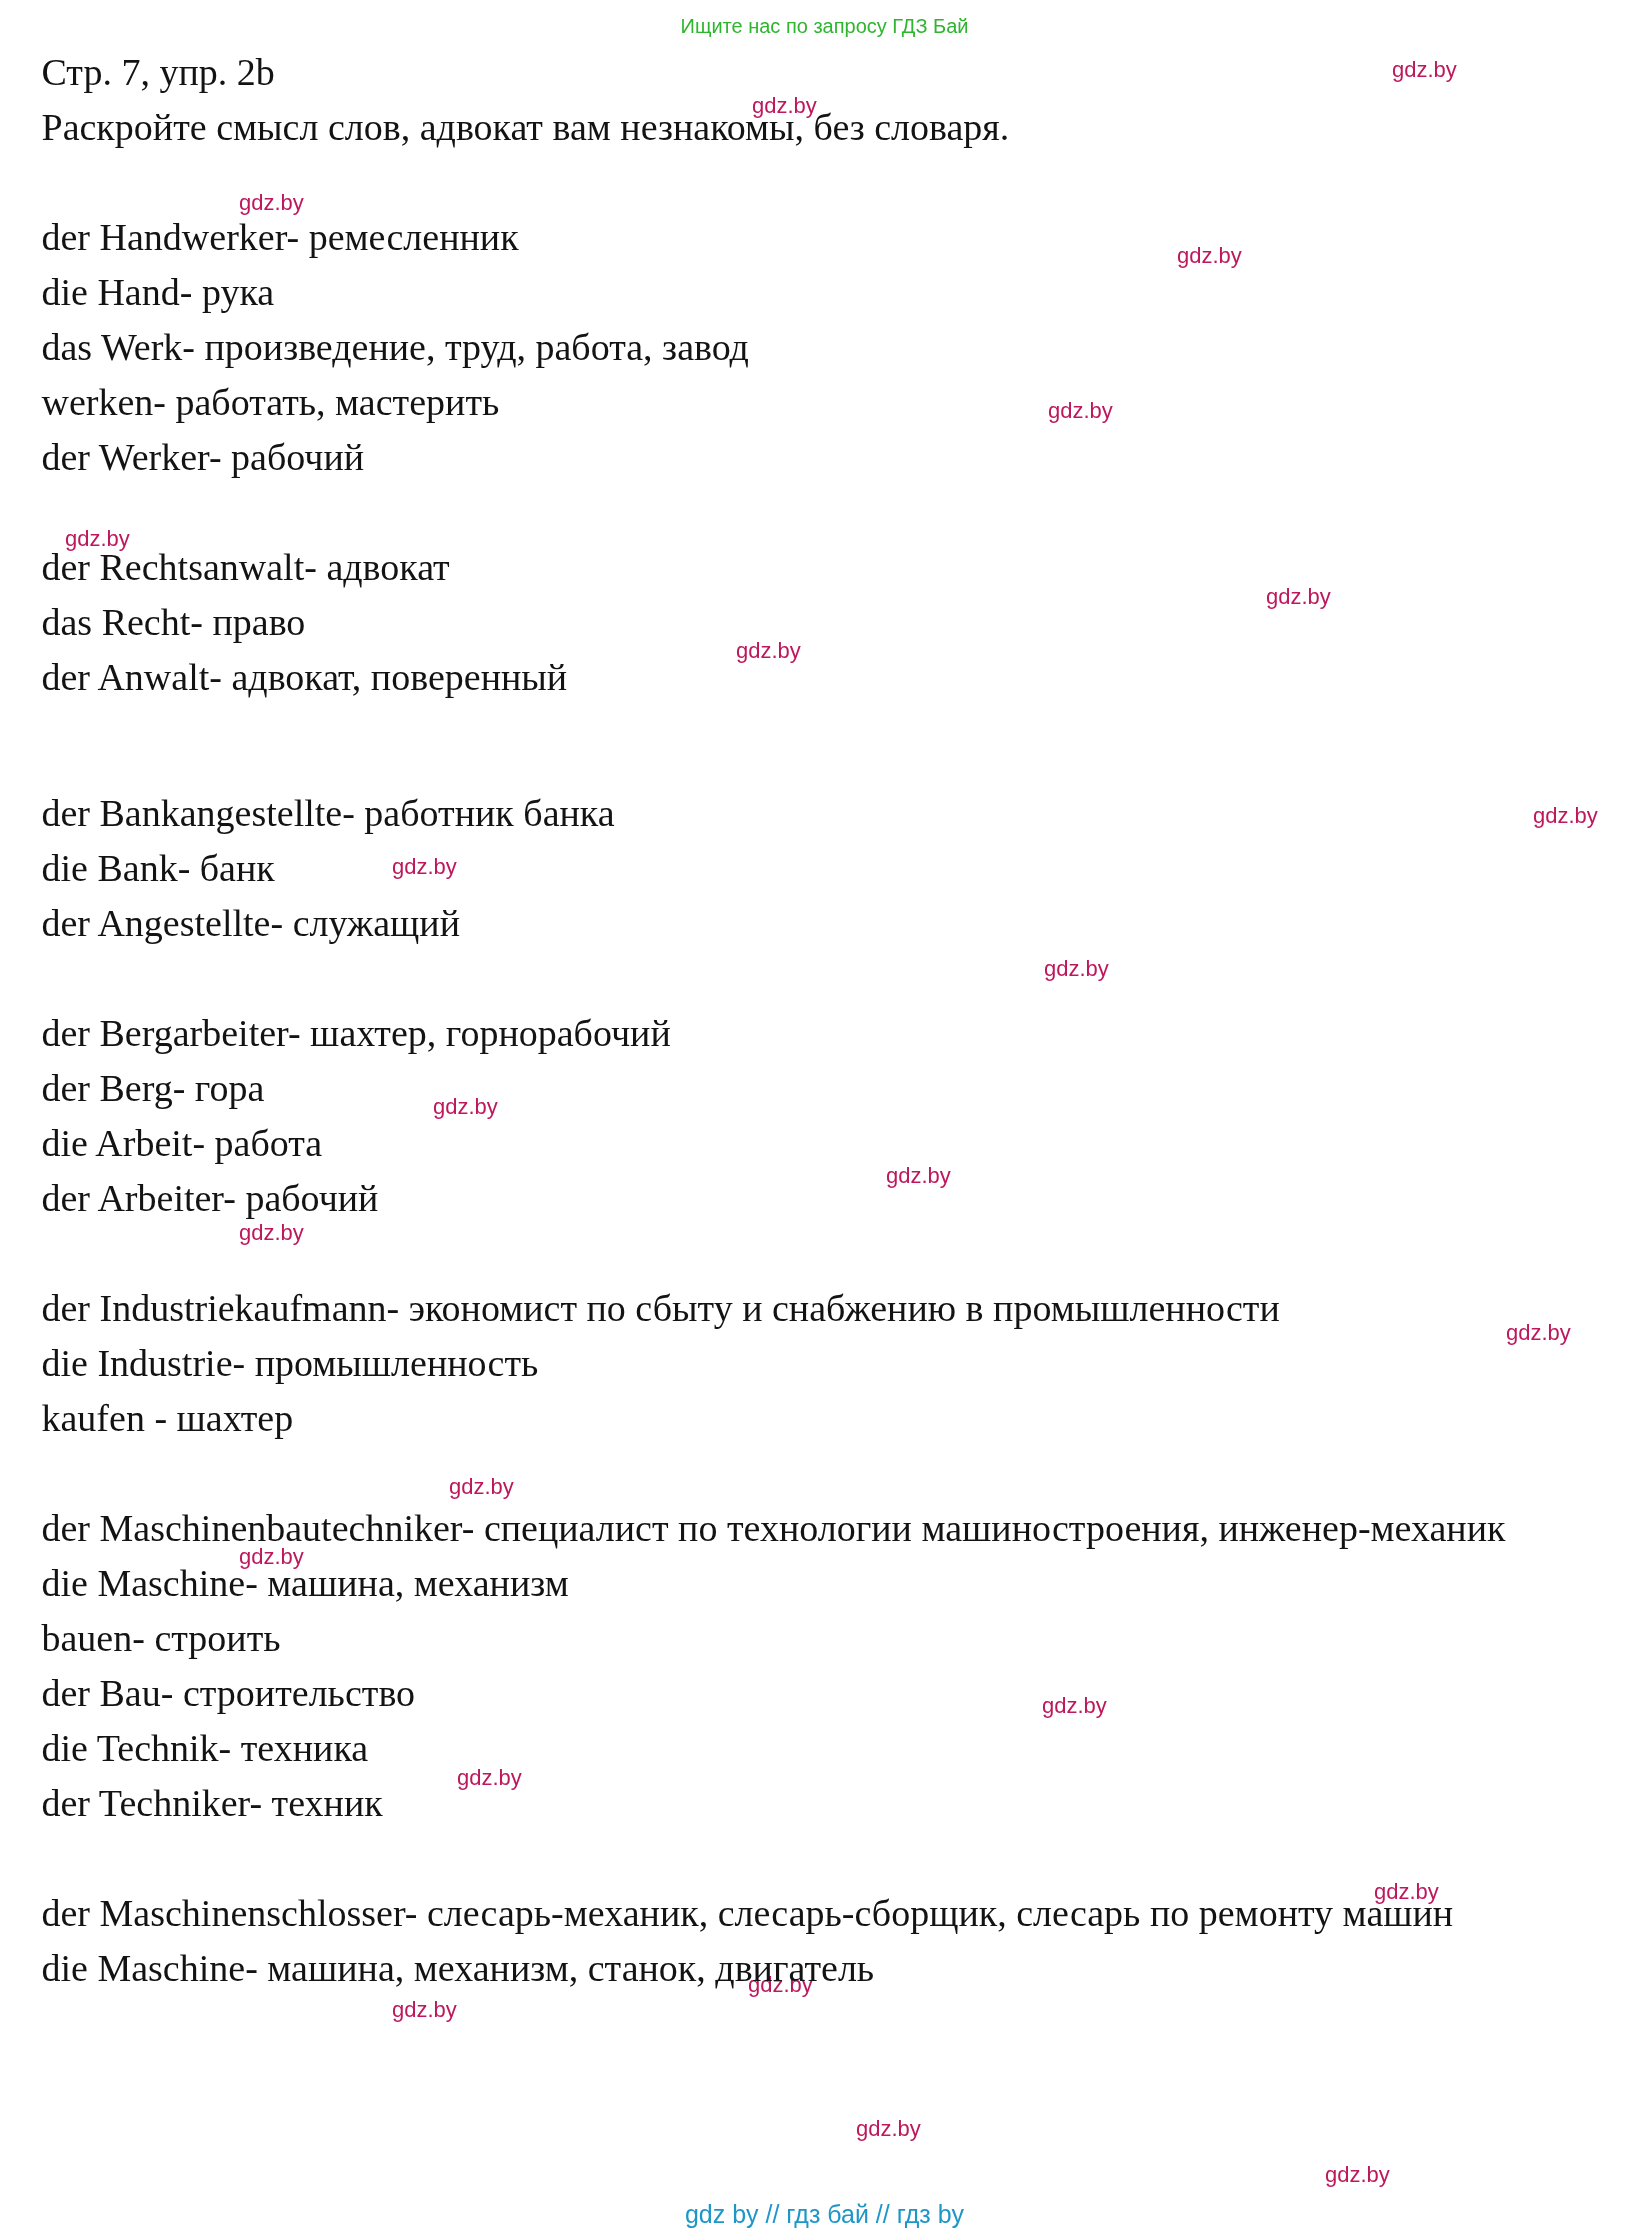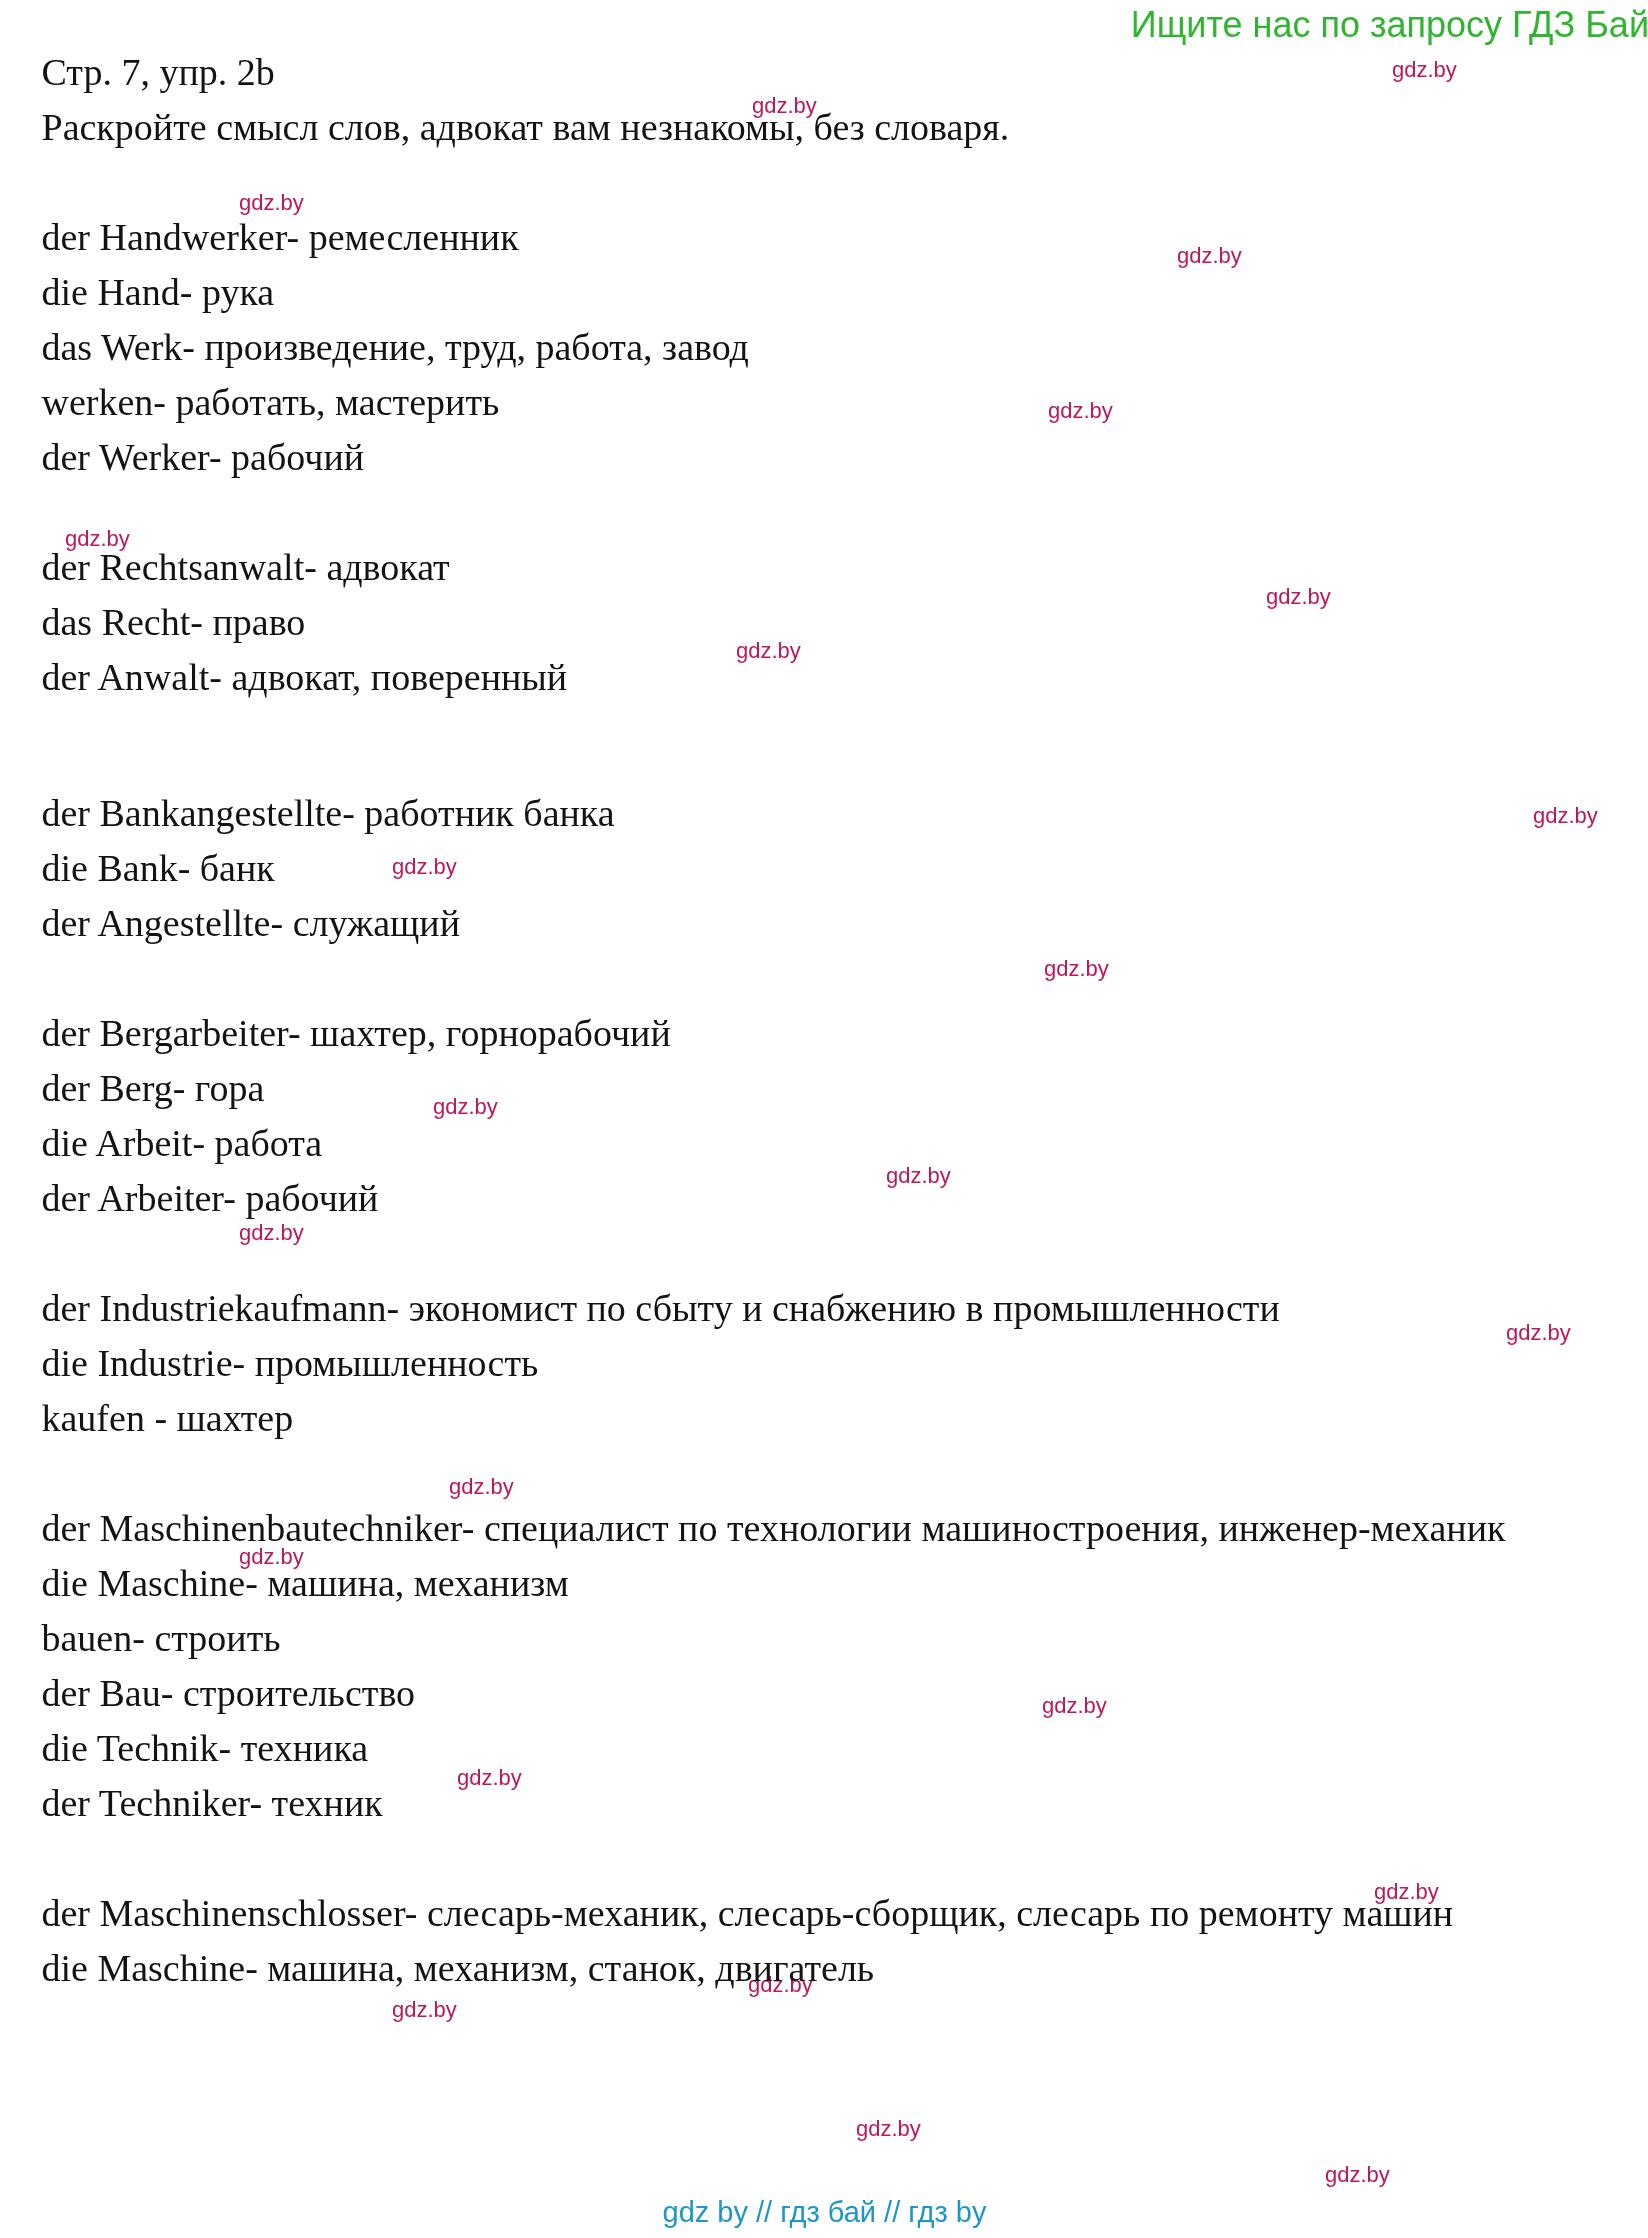--- a/index.html
+++ b/index.html
@@ -7,26 +7,26 @@
   body {
     position: relative;
     width: 1649px;
     height: 2239px;
     overflow: hidden;
     font-family: "Liberation Serif", serif;
     color: #111111;
   }
   .banner {
     position: absolute;
-    top: 4px;
+    top: 15px;
     left: 0;
     width: 100%;
-    text-align: right;
+    text-align: center;
     font-family: "Liberation Sans", sans-serif;
-    font-size: 36px;
+    font-size: 20px;
     color: #2fb52f;
   }
   .wm {
     position: absolute;
     font-family: "Liberation Sans", sans-serif;
     font-size: 22px;
     color: #be185d;
     white-space: nowrap;
   }
   .content {
@@ -41,21 +41,21 @@
   }
   .group { margin-top: 55px; }
   .line { min-height: 55px; }
   .footer {
     position: absolute;
     bottom: 9.7px;
     left: 0;
     width: 100%;
     text-align: center;
     font-family: "Liberation Sans", sans-serif;
-    font-size: 29px;
+    font-size: 25px;
     color: #1e96c8;
     cursor: pointer;
   }
 </style>
 </head>
 <body>
 
 <div class="banner">Ищите нас по запросу ГДЗ Бай</div>
 
 <span class="wm" style="left:1392px; top:57px">gdz.by</span>

